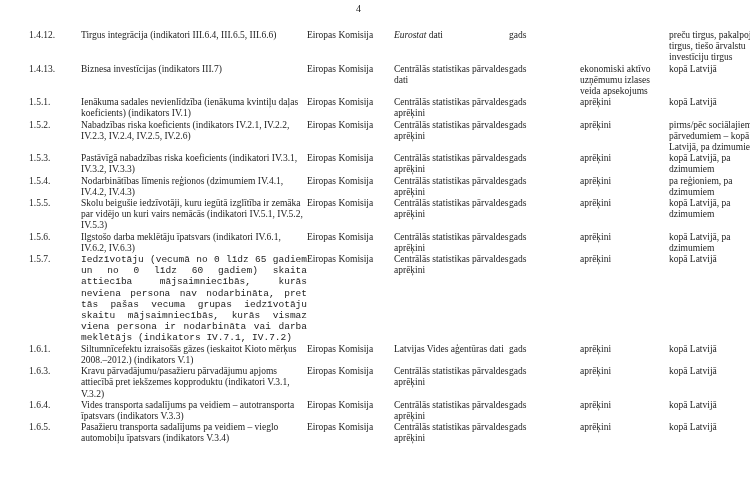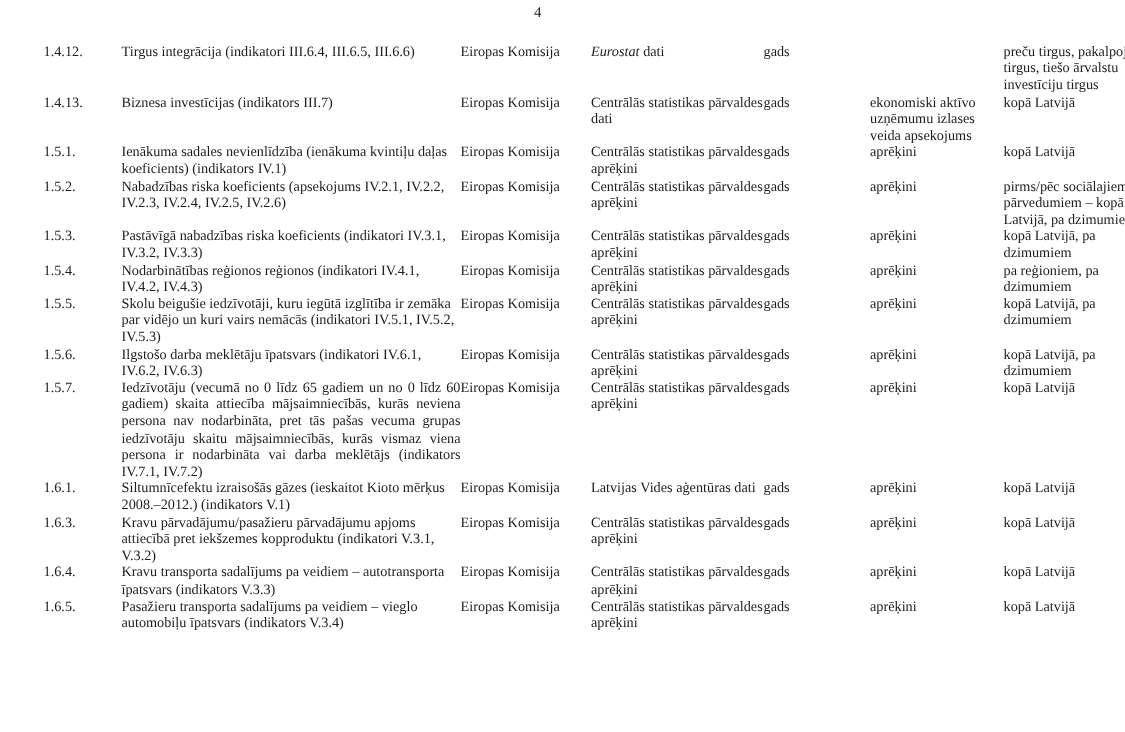--- a/index.html
+++ b/index.html
@@ -37,21 +37,21 @@
     vertical-align: top;
     padding: 0;
     word-wrap: break-word;
   }
   td.c-num      { padding-right: 6px; }
   td.c-desc     { padding-right: 4px; }
   td.c-inst     { padding-right: 4px; }
   td.c-source   { padding-right: 6px; }
   td.c-period   { padding-right: 4px; font-family: Liberation Serif, serif; }
   td.c-notes    { padding-right: 4px; }
-  td.c-desc.justify { text-align: justify; }
+  td.c-desc.justify { text-align: justify; font-family: Liberation Mono, monospace; }
   td.c-source em { }
 </style>
 </head>
 <body>
 
 <div class="page">
   <div class="page-number">4</div>
 
   <table class="indicators">
     <colgroup>
@@ -86,39 +86,39 @@
     <td class="c-num">1.5.1.</td>
     <td class="c-desc">Ienākuma sadales nevienlīdzība (ienākuma kvintiļu daļas koeficients) (indikators IV.1)</td>
     <td class="c-inst">Eiropas Komisija</td>
     <td class="c-source"><em></em><span>Centrālās statistikas pārvaldes aprēķini</span></td>
     <td class="c-period">gads</td>
     <td class="c-notes">aprēķini</td>
     <td class="c-coverage">kopā Latvijā</td>
   </tr>
         <tr>
     <td class="c-num">1.5.2.</td>
-    <td class="c-desc">Nabadzības riska koeficients (apsekojums IV.2.1, IV.2.2, IV.2.3, IV.2.4, IV.2.5, IV.2.6)</td>
+    <td class="c-desc">Nabadzības riska koeficients (indikators IV.2.1, IV.2.2, IV.2.3, IV.2.4, IV.2.5, IV.2.6)</td>
     <td class="c-inst">Eiropas Komisija</td>
     <td class="c-source"><em></em><span>Centrālās statistikas pārvaldes aprēķini</span></td>
     <td class="c-period">gads</td>
     <td class="c-notes">aprēķini</td>
     <td class="c-coverage">pirms/pēc sociālajiem pārvedumiem – kopā Latvijā, pa dzimumiem</td>
   </tr>
         <tr>
     <td class="c-num">1.5.3.</td>
     <td class="c-desc">Pastāvīgā nabadzības riska koeficients (indikatori IV.3.1, IV.3.2, IV.3.3)</td>
     <td class="c-inst">Eiropas Komisija</td>
     <td class="c-source"><em></em><span>Centrālās statistikas pārvaldes aprēķini</span></td>
     <td class="c-period">gads</td>
     <td class="c-notes">aprēķini</td>
     <td class="c-coverage">kopā Latvijā, pa dzimumiem</td>
   </tr>
         <tr>
     <td class="c-num">1.5.4.</td>
-    <td class="c-desc">Nodarbinātības reģionos reģionos (indikatori IV.4.1, IV.4.2, IV.4.3)</td>
+    <td class="c-desc">Nodarbinātības līmenis reģionos (dzimumiem IV.4.1, IV.4.2, IV.4.3)</td>
     <td class="c-inst">Eiropas Komisija</td>
     <td class="c-source"><em></em><span>Centrālās statistikas pārvaldes aprēķini</span></td>
     <td class="c-period">gads</td>
     <td class="c-notes">aprēķini</td>
     <td class="c-coverage">pa reģioniem, pa dzimumiem</td>
   </tr>
         <tr>
     <td class="c-num">1.5.5.</td>
     <td class="c-desc">Skolu beigušie iedzīvotāji, kuru iegūtā izglītība ir zemāka par vidējo un kuri vairs nemācās (indikatori IV.5.1, IV.5.2, IV.5.3)</td>
     <td class="c-inst">Eiropas Komisija</td>
@@ -158,21 +158,21 @@
     <td class="c-num">1.6.3.</td>
     <td class="c-desc">Kravu pārvadājumu/pasažieru pārvadājumu apjoms attiecībā pret iekšzemes kopproduktu (indikatori V.3.1, V.3.2)</td>
     <td class="c-inst">Eiropas Komisija</td>
     <td class="c-source"><em></em><span>Centrālās statistikas pārvaldes aprēķini</span></td>
     <td class="c-period">gads</td>
     <td class="c-notes">aprēķini</td>
     <td class="c-coverage">kopā Latvijā</td>
   </tr>
         <tr>
     <td class="c-num">1.6.4.</td>
-    <td class="c-desc">Kravu transporta sadalījums pa veidiem – autotransporta īpatsvars (indikators V.3.3)</td>
+    <td class="c-desc">Vides transporta sadalījums pa veidiem – autotransporta īpatsvars (indikators V.3.3)</td>
     <td class="c-inst">Eiropas Komisija</td>
     <td class="c-source"><em></em><span>Centrālās statistikas pārvaldes aprēķini</span></td>
     <td class="c-period">gads</td>
     <td class="c-notes">aprēķini</td>
     <td class="c-coverage">kopā Latvijā</td>
   </tr>
         <tr>
     <td class="c-num">1.6.5.</td>
     <td class="c-desc">Pasažieru transporta sadalījums pa veidiem – vieglo automobiļu īpatsvars (indikators V.3.4)</td>
     <td class="c-inst">Eiropas Komisija</td>

